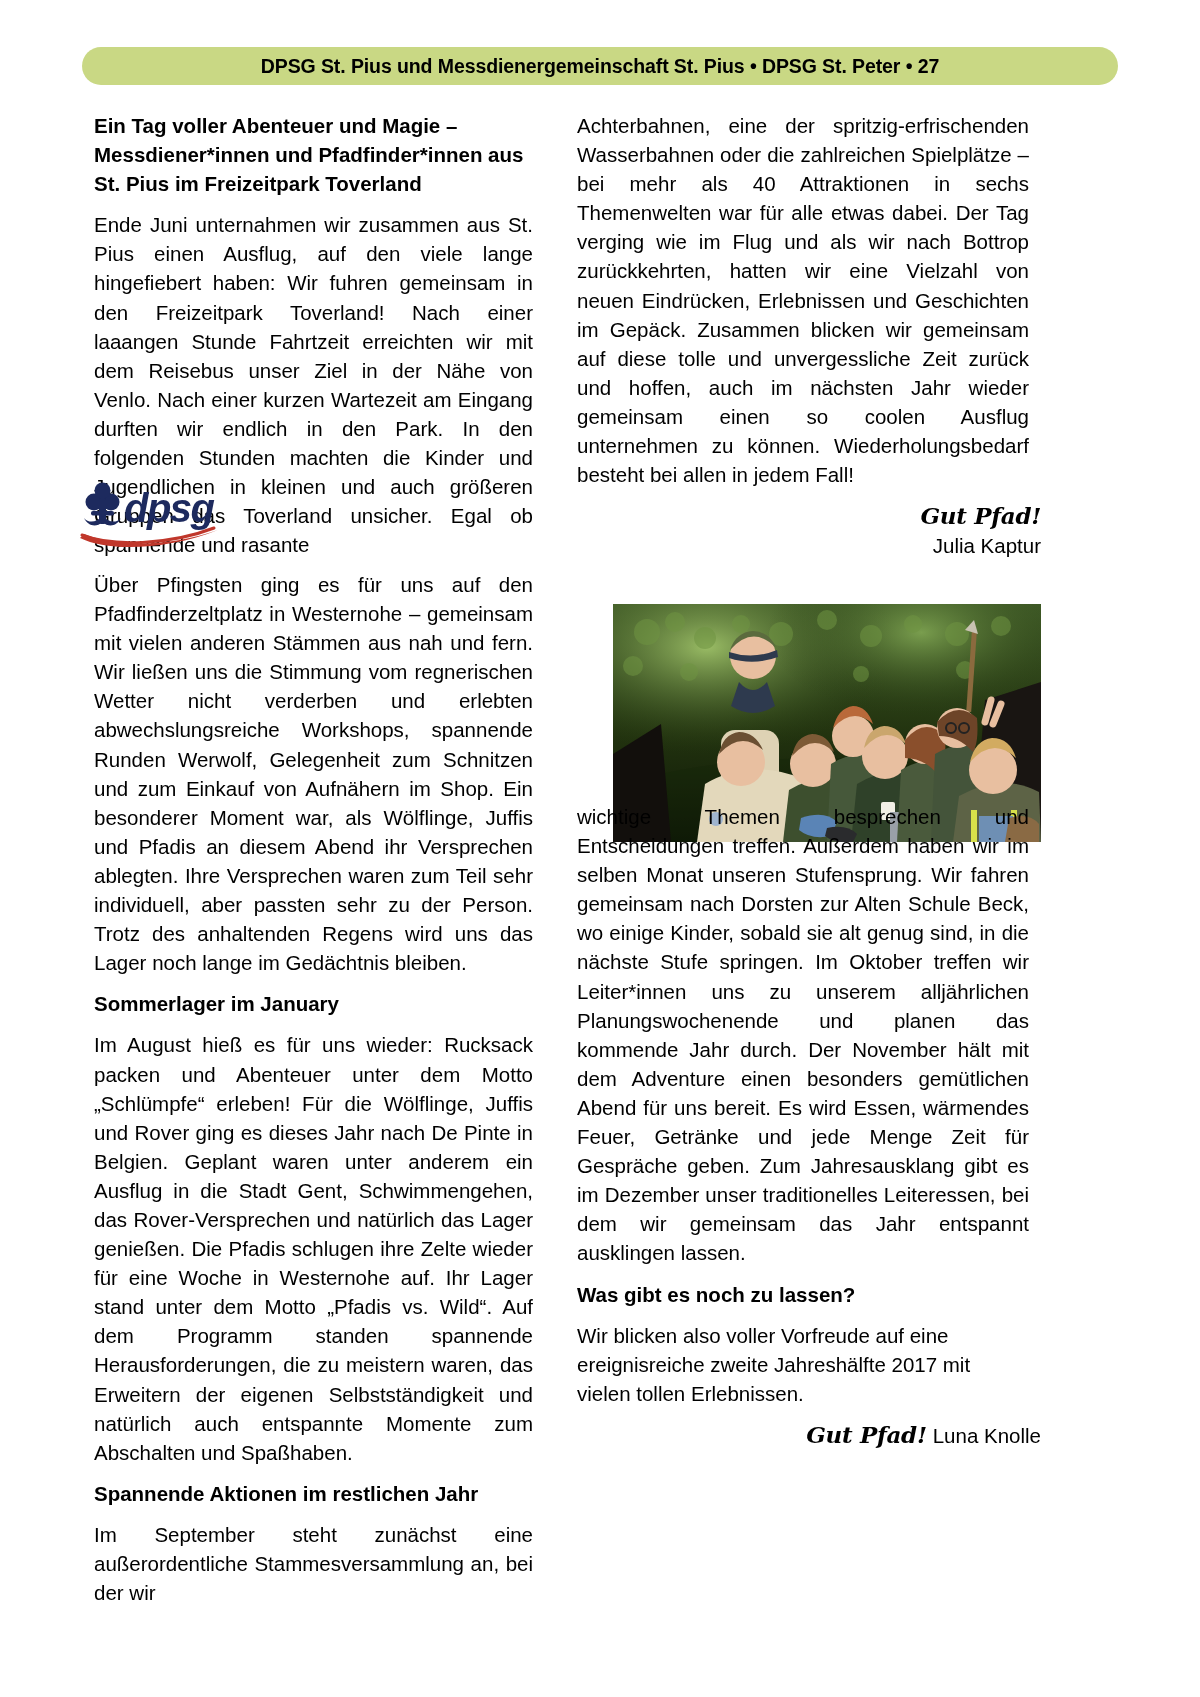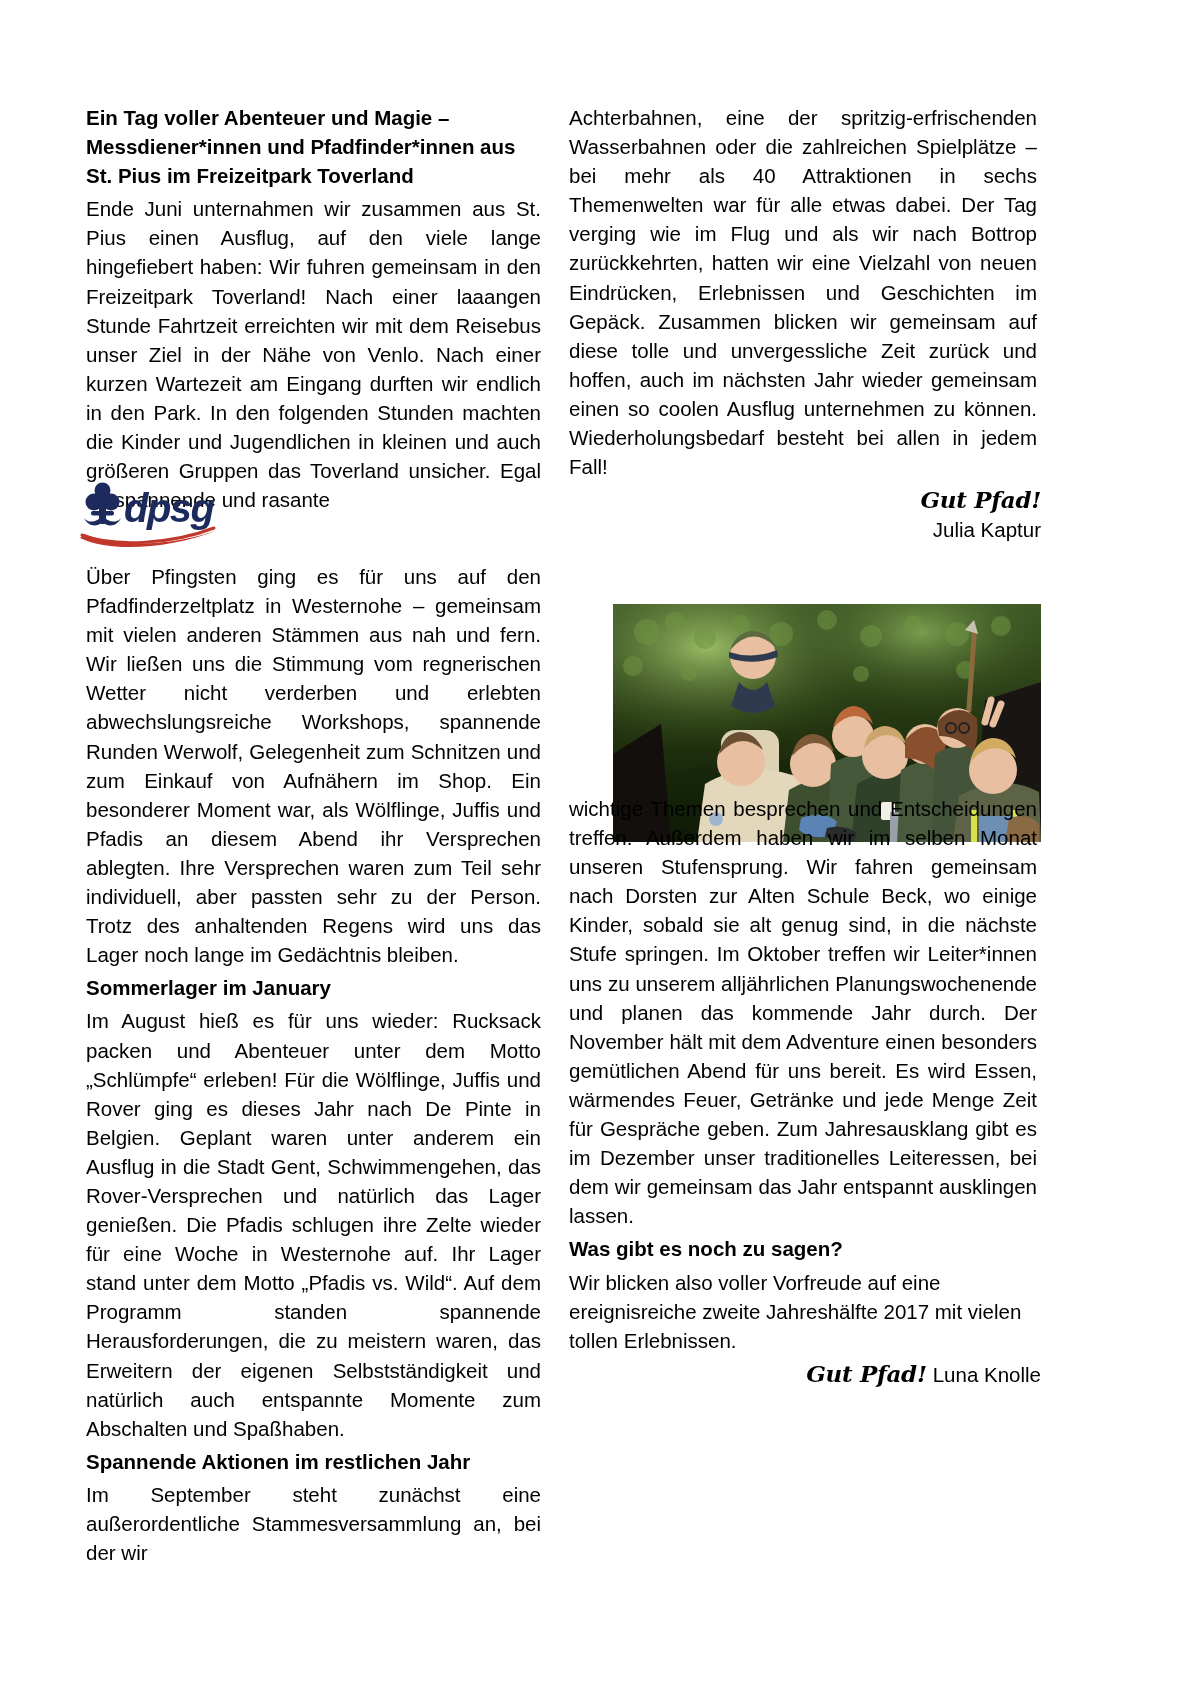--- a/index.html
+++ b/index.html
@@ -49,21 +49,21 @@
   .col {
     position: absolute;
     font-size: 20.5px;
     line-height: 29.1px;
     text-align: justify;
     text-justify: inter-word;
     hyphens: manual;
     color: #000;
   }
   .col p {
-    margin: 4px;
+    margin: 12px;
   }
   .col p.last, .col p.noj {
     text-align: left;
   }
   .sub {
     font-weight: bold;
     text-align: left;
   }
 
   
@@ -126,20 +126,23 @@
     align-items: baseline;
     justify-content: flex-end;
     gap: 6px;
   }
 </style>
 </head>
 <body>
 
 <div class="page">
 
+  <div class="banner" style="background: rgb(201, 216, 132);">
+    <div class="banner-text">DPSG St. Pius und Messdienergemeinschaft St. Pius • DPSG St. Peter • 27</div>
+  </div>
 
   <div class="col" id="a1-left">
     <p class="sub">Ein Tag voller Abenteuer und Magie – Messdiener*innen und Pfadfinder*innen aus St. Pius im Freizeitpark Toverland</p>
     <p style="text-align-last: left;">Ende Juni unternahmen wir zusammen aus St. Pius einen Ausflug, auf den viele lange hingefiebert haben: Wir fuhren gemeinsam in den Freizeitpark Toverland! Nach einer laaangen Stunde Fahrtzeit erreichten wir mit dem Reisebus unser Ziel in der Nähe von Venlo. Nach einer kurzen Wartezeit am Eingang durften wir endlich in den Park. In den folgenden Stunden machten die Kinder und Jugendlichen in kleinen und auch größeren Gruppen das Toverland unsicher. Egal ob spannende und rasante</p>
   </div>
 
   <div class="col" id="a1-right">
     <p style="text-align-last: left;">Achterbahnen, eine der spritzig-erfrischenden Wasserbahnen oder die zahlreichen Spielplätze – bei mehr als 40 Attraktionen in sechs Themenwelten war für alle etwas dabei. Der Tag verging wie im Flug und als wir nach Bottrop zurückkehrten, hatten wir eine Vielzahl von neuen Eindrücken, Erlebnissen und Geschichten im Gepäck. Zusammen blicken wir gemeinsam auf diese tolle und unvergessliche Zeit zurück und hoffen, auch im nächsten Jahr wieder gemeinsam einen so coolen Ausflug unternehmen zu können. Wiederholungsbedarf besteht bei allen in jedem Fall!</p>
     <div class="sig-line">
       <span class="script">Gut Pfad!</span>
@@ -290,21 +293,21 @@
   <div class="col" id="a2-left">
     <p style="text-align-last: left;">Über Pfingsten ging es für uns auf den Pfadfinderzeltplatz in Westernohe – gemeinsam mit vielen anderen Stämmen aus nah und fern. Wir ließen uns die Stimmung vom regnerischen Wetter nicht verderben und erlebten abwechslungsreiche Workshops, spannende Runden Werwolf, Gelegenheit zum Schnitzen und zum Einkauf von Aufnähern im Shop. Ein besonderer Moment war, als Wölflinge, Juffis und Pfadis an diesem Abend ihr Versprechen ablegten. Ihre Versprechen waren zum Teil sehr individuell, aber passten sehr zu der Person. Trotz des anhaltenden Regens wird uns das Lager noch lange im Gedächtnis bleiben.</p>
     <p class="sub">Sommerlager im January</p>
     <p style="text-align-last: left;">Im August hieß es für uns wieder: Rucksack packen und Abenteuer unter dem Motto „Schlümpfe“ erleben! Für die Wölflinge, Juffis und Rover ging es dieses Jahr nach De Pinte in Belgien. Geplant waren unter anderem ein Ausflug in die Stadt Gent, Schwimmengehen, das Rover-Versprechen und natürlich das Lager genießen. Die Pfadis schlugen ihre Zelte wieder für eine Woche in Westernohe auf. Ihr Lager stand unter dem Motto „Pfadis vs. Wild“. Auf dem Programm standen spannende Herausforderungen, die zu meistern waren, das Erweitern der eigenen Selbstständigkeit und natürlich auch entspannte Momente zum Abschalten und Spaßhaben.</p>
     <p class="sub">Spannende Aktionen im restlichen Jahr</p>
     <p style="text-align-last: left;">Im September steht zunächst eine außerordentliche Stammesversammlung an, bei der wir</p>
   </div>
 
   <div class="col" id="a2-right">
     <p style="text-align-last: left;">wichtige Themen besprechen und Entscheidungen treffen. Außerdem haben wir im selben Monat unseren Stufensprung. Wir fahren gemeinsam nach Dorsten zur Alten Schule Beck, wo einige Kinder, sobald sie alt genug sind, in die nächste Stufe springen. Im Oktober treffen wir Leiter*innen uns zu unserem alljährlichen Planungswochenende und planen das kommende Jahr durch. Der November hält mit dem Adventure einen besonders gemütlichen Abend für uns bereit. Es wird Essen, wärmendes Feuer, Getränke und jede Menge Zeit für Gespräche geben. Zum Jahresausklang gibt es im Dezember unser traditionelles Leiteressen, bei dem wir gemeinsam das Jahr entspannt ausklingen lassen.</p>
-    <p class="sub">Was gibt es noch zu sagen?</p>
+    <p class="sub">Was gibt es noch zu lassen?</p>
     <p class="noj" style="text-align-last: left;">Wir blicken also voller Vorfreude auf eine ereignisreiche zweite Jahreshälfte 2017 mit vielen tollen Erlebnissen.</p>
     <div class="sig-row">
       <span class="script">Gut Pfad!</span>
       <span>Luna Knolle</span>
     </div>
   </div>
 
 </div>
 
 </body></html>

